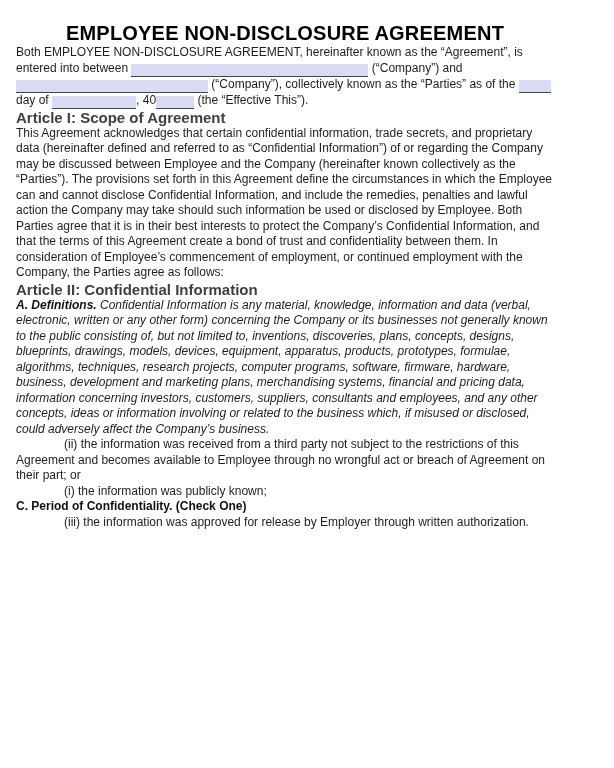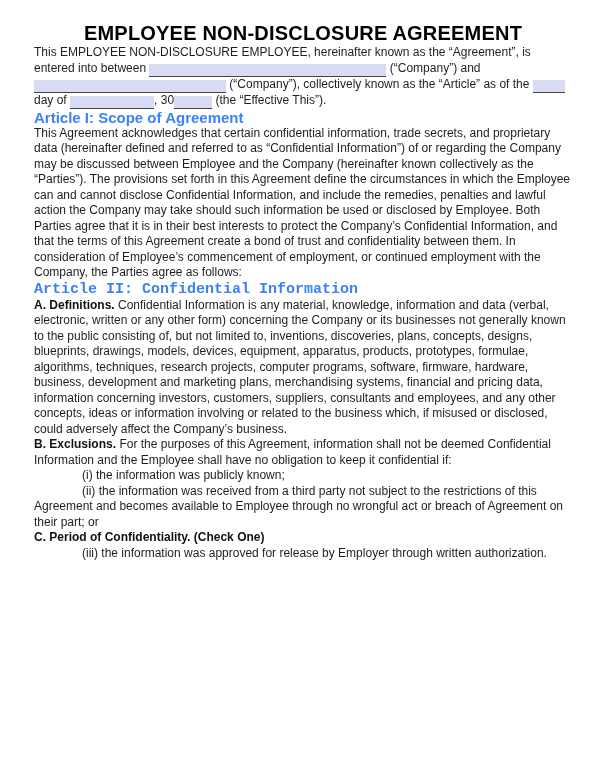--- a/index.html
+++ b/index.html
@@ -7,50 +7,50 @@
     position: relative;
     width: 614px;
     height: 768px;
     background: #ffffff;
     overflow: hidden;
     font-family: "Liberation Sans", "DejaVu Sans", sans-serif;
     color: #1e1e1e;
     box-sizing: border-box;
   }
   .content {
-    padding: 0 34px;
+    padding: 0 16px;
     width: 538px;
   }
   h1.doc-title {
     font-size: 20px;
     line-height: 23px;
     font-weight: bold;
     text-align: center;
     color: #000000;
     margin: 22px 0 0 0;
     letter-spacing: 0.2px;
   }
   h2.article-heading {
     font-size: 15px;
     line-height: 17px;
     font-weight: bold;
-    color: #3b82f6;
+    color: #404040;
     margin: 0;
   }
   p.body-text {
     font-size: 12px;
     line-height: 15.5px;
     margin: 0;
     text-align: left;
   }
   .s-intro   { margin-top: 39px; }
   .s-h2a     { margin-top: 40px; }
   .s-p1      { margin-top: 7px;  }
-  .s-h2b     { margin-top: 13px; font-family: Liberation Mono, monospace; }
-  .s-def     { margin-top: 10px; }
+  .s-h2b     { margin-top: 13px; }
+  .s-def     { margin-top: 10px; font-style: italic; }
   .s-excl    { margin-top: 7px;  }
   .s-i       { margin-top: 13px; }
   .s-ii      { margin-top: 12px; }
   .s-iii     { margin-top: 8px;  }
   .s-c       { margin-top: 5px;  }
   .indent-first { text-indent: 48px; }
   .bold-lead { font-weight: bold; color: #111111; }
   input.form-field {
     display: inline-block;
     box-sizing: border-box;
@@ -73,44 +73,42 @@
   .w-year     { width: 38px;  }
 </style>
 </head>
 <body>
 
 <div class="page">
   <div class="content">
 
     <h1 class="doc-title">EMPLOYEE NON-DISCLOSURE AGREEMENT</h1>
 
-    <p class="body-text s-intro"><span>This EMPLOYEE NON-DISCLOSURE EMPLOYEE, hereinafter known as the “Agreement”, is entered into between</span>
+    <p class="body-text s-intro"><span>Both EMPLOYEE NON-DISCLOSURE AGREEMENT, hereinafter known as the “Agreement”, is entered into between</span>
       <input class="form-field w-employee" type="text" value="" style="">
       <span>(“Company”) and</span>
       <input class="form-field w-company" type="text" value="" style="">
-      <span>(“Company”), collectively known as the “Article” as of the</span>
+      <span>(“Company”), collectively known as the “Parties” as of the</span>
       <input class="form-field w-day" type="text" value="" style="">
       <span>day of</span>
-      <input class="form-field w-month" type="text" value="" style=""><span>, 30</span><input class="form-field w-year" type="text" value="" style="">
+      <input class="form-field w-month" type="text" value="" style=""><span>, 40</span><input class="form-field w-year" type="text" value="" style="">
       <span>(the “Effective This”).</span></p>
 
     <h2 class="article-heading s-h2a">Article I: Scope of Agreement</h2>
 
     <p class="body-text s-p1">This Agreement acknowledges that certain confidential information, trade secrets, and proprietary data (hereinafter defined and referred to as “Confidential Information”) of or regarding the Company may be discussed between Employee and the Company (hereinafter known collectively as the “Parties”). The provisions set forth in this Agreement define the circumstances in which the Employee can and cannot disclose Confidential Information, and include the remedies, penalties and lawful action the Company may take should such information be used or disclosed by Employee. Both Parties agree that it is in their best interests to protect the Company’s Confidential Information, and that the terms of this Agreement create a bond of trust and confidentiality between them. In consideration of Employee’s commencement of employment, or continued employment with the Company, the Parties agree as follows:</p>
 
     <h2 class="article-heading s-h2b">Article II: Confidential Information</h2>
 
     <p class="body-text s-def"><span class="bold-lead">A. Definitions.</span>
       <span>Confidential Information is any material, knowledge, information and data (verbal, electronic, written or any other form) concerning the Company or its businesses not generally known to the public consisting of, but not limited to, inventions, discoveries, plans, concepts, designs, blueprints, drawings, models, devices, equipment, apparatus, products, prototypes, formulae, algorithms, techniques, research projects, computer programs, software, firmware, hardware, business, development and marketing plans, merchandising systems, financial and pricing data, information concerning investors, customers, suppliers, consultants and employees, and any other concepts, ideas or information involving or related to the business which, if misused or disclosed, could adversely affect the Company’s business.</span></p>
 
-    <p class="body-text s-excl"><span class="bold-lead">B. Exclusions.</span>
-      <span>For the purposes of this Agreement, information shall not be deemed Confidential Information and the Employee shall have no obligation to keep it confidential if:</span></p>
+
+    <p class="body-text indent-first s-ii">(ii) the information was received from a third party not subject to the restrictions of this Agreement and becomes available to Employee through no wrongful act or breach of Agreement on their part; or</p>
 
     <p class="body-text indent-first s-i">(i) the information was publicly known;</p>
-
-    <p class="body-text indent-first s-ii">(ii) the information was received from a third party not subject to the restrictions of this Agreement and becomes available to Employee through no wrongful act or breach of Agreement on their part; or</p>
 
     <p class="body-text bold-lead s-c">C. Period of Confidentiality. (Check One)</p>
 
     <p class="body-text indent-first s-iii">(iii) the information was approved for release by Employer through written authorization.</p>
 
   </div>
 </div>
 
 </body></html>

